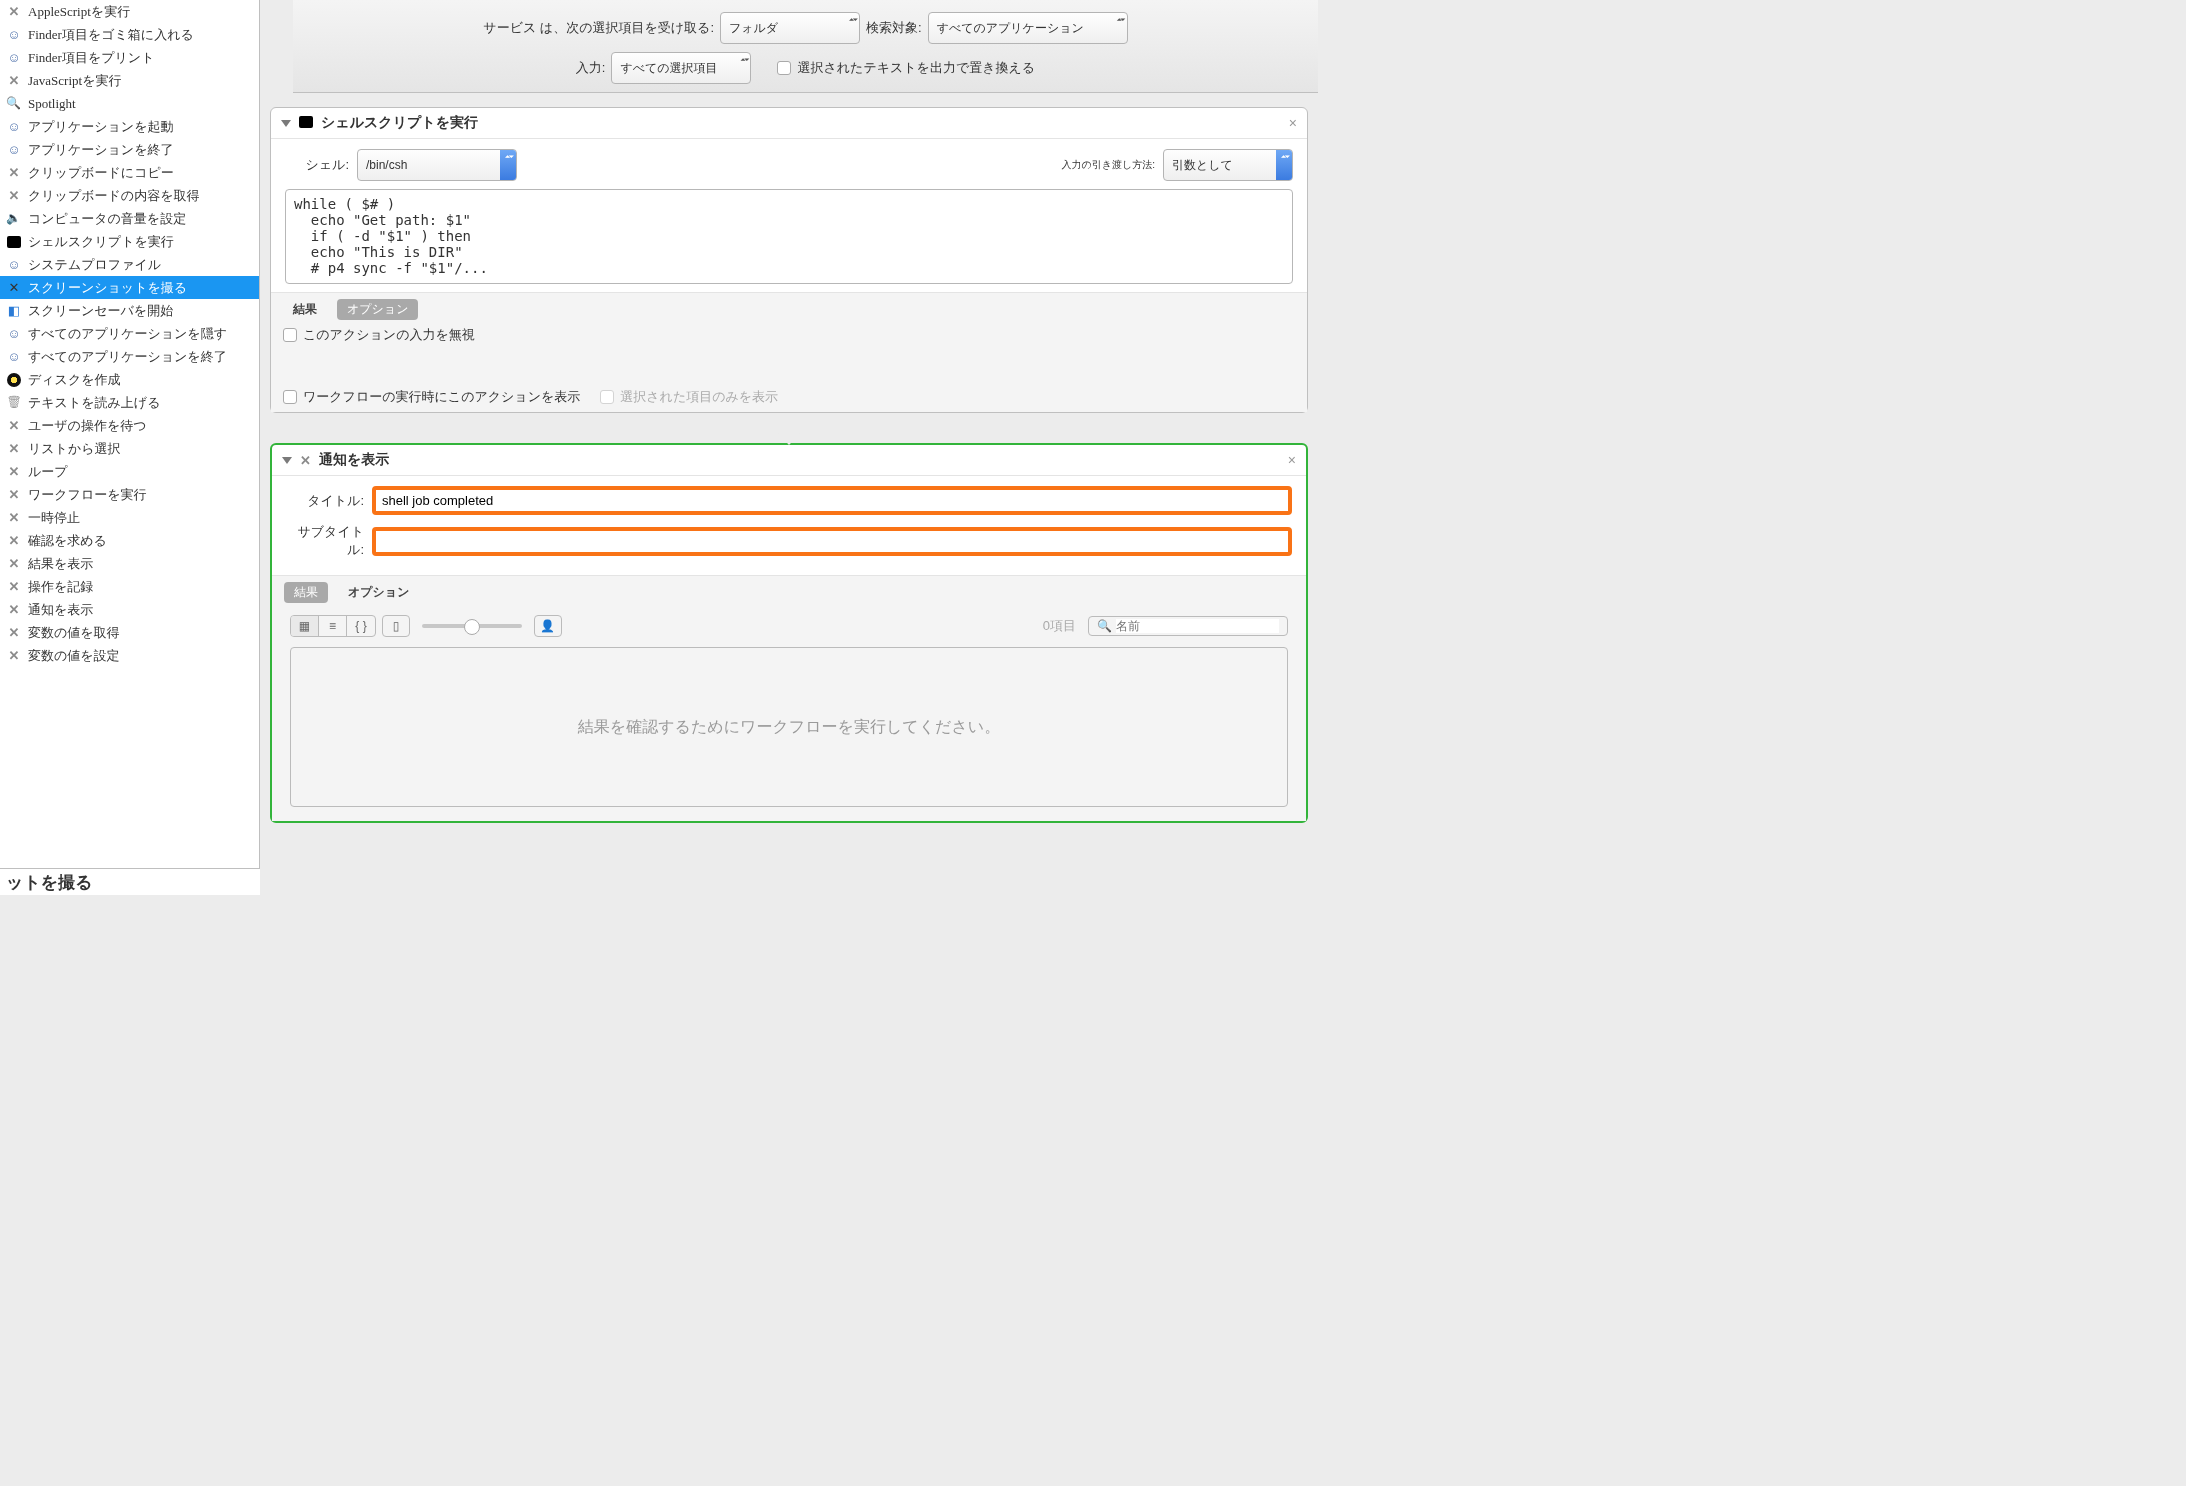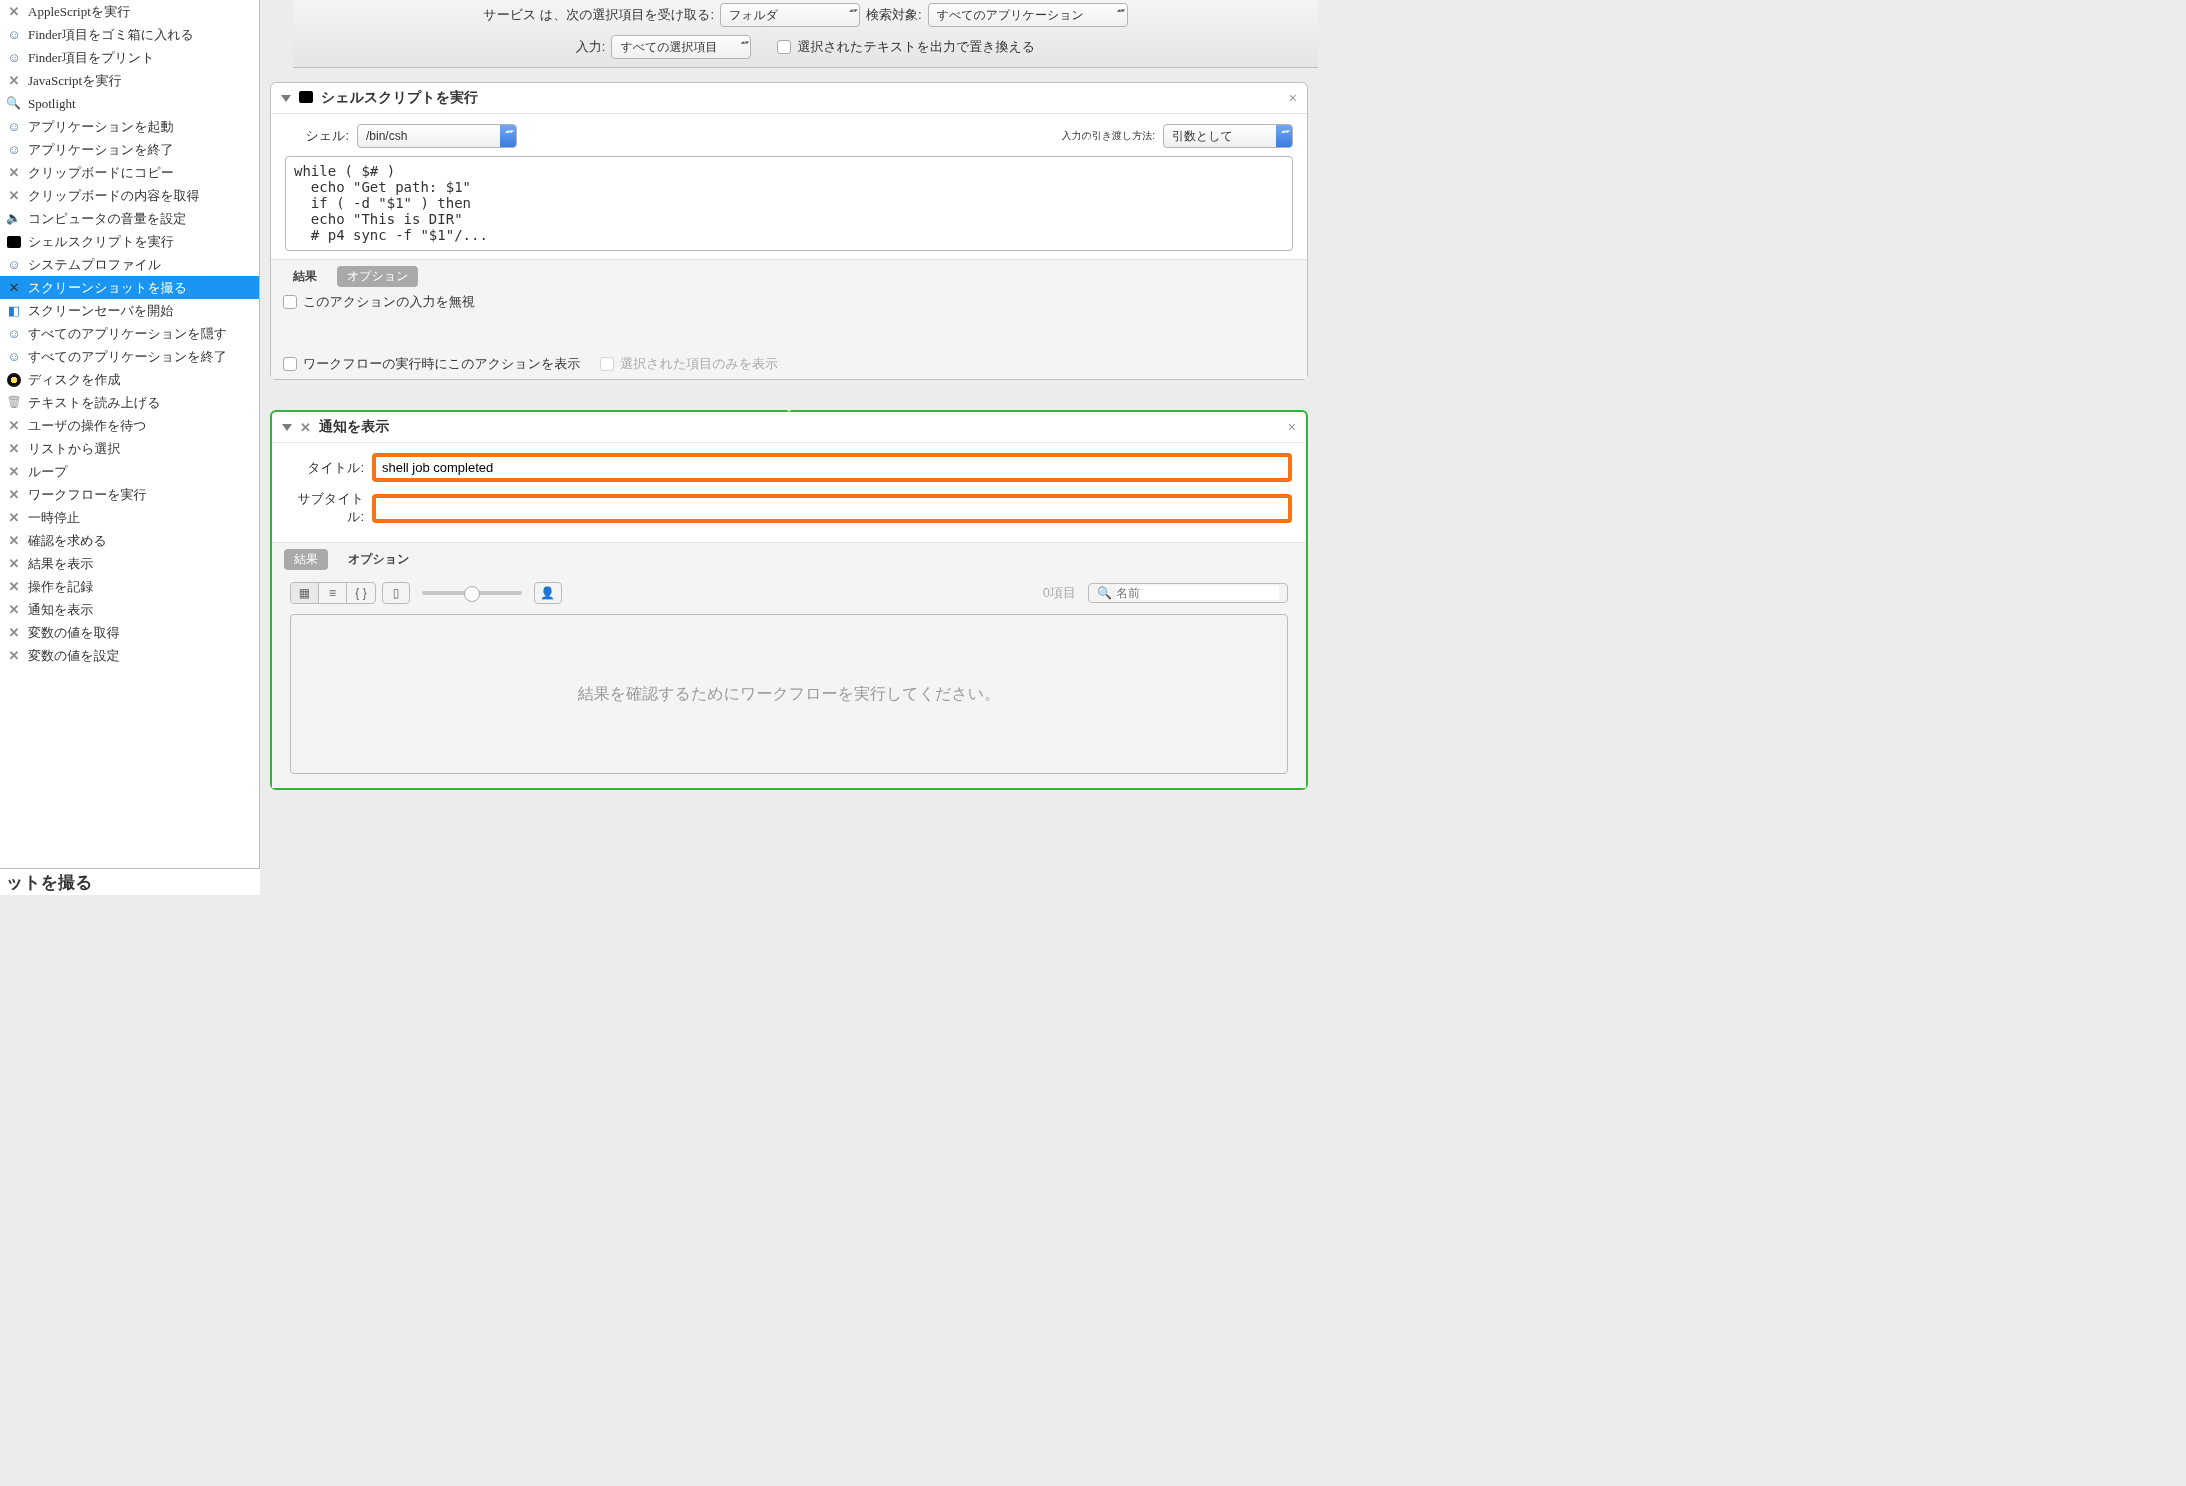--- a/index.html
+++ b/index.html
@@ -60,33 +60,33 @@
 .ico-trash { color: #999; }
 .ico-trash::before { content: "🗑"; font-size: 12px; }
 
 
 .main {
   flex: 1;
   display: flex; flex-direction: column;
   background: #ececec;
 }
 .header {
-  padding: 3px 10px 8px;
+  padding: 12px 10px 8px;
   border-bottom: 1px solid #bfbfbf;
   background: linear-gradient(#f4f4f4, #e5e5e5);
   margin-left: 33px;
 }
 .header-row { display: flex; align-items: center; justify-content: flex-end; gap: 6px; margin-top: 0; }
 .header-row.first { justify-content: center; padding-top: 0; }
 .hdr-label { font-size: 13px; color: #333; }
 .select {
   display: inline-flex; align-items: center;
   background: linear-gradient(#fefefe, #efefef);
   border: 1px solid #b4b4b4; border-radius: 4px;
-  height: 24px; padding: 0 18px 0 8px;
+  height: 32px; padding: 0 18px 0 8px;
   font-size: 12px; position: relative;
   min-width: 140px;
 }
 .select::after {
   content: "⌄"; position: absolute; right: 5px; top: 1px; color: #555; font-size: 10px;
 }
 .select.sq::after { content: "⏶⏷"; font-size: 7px; line-height: 7px; top: 3px; right: 3px; letter-spacing: -2px; }
 .select.blue-end::before {
   content: ""; position: absolute; right: 0; top: 0; bottom: 0; width: 16px;
   background: linear-gradient(#6fa8f5,#3b7be0);

